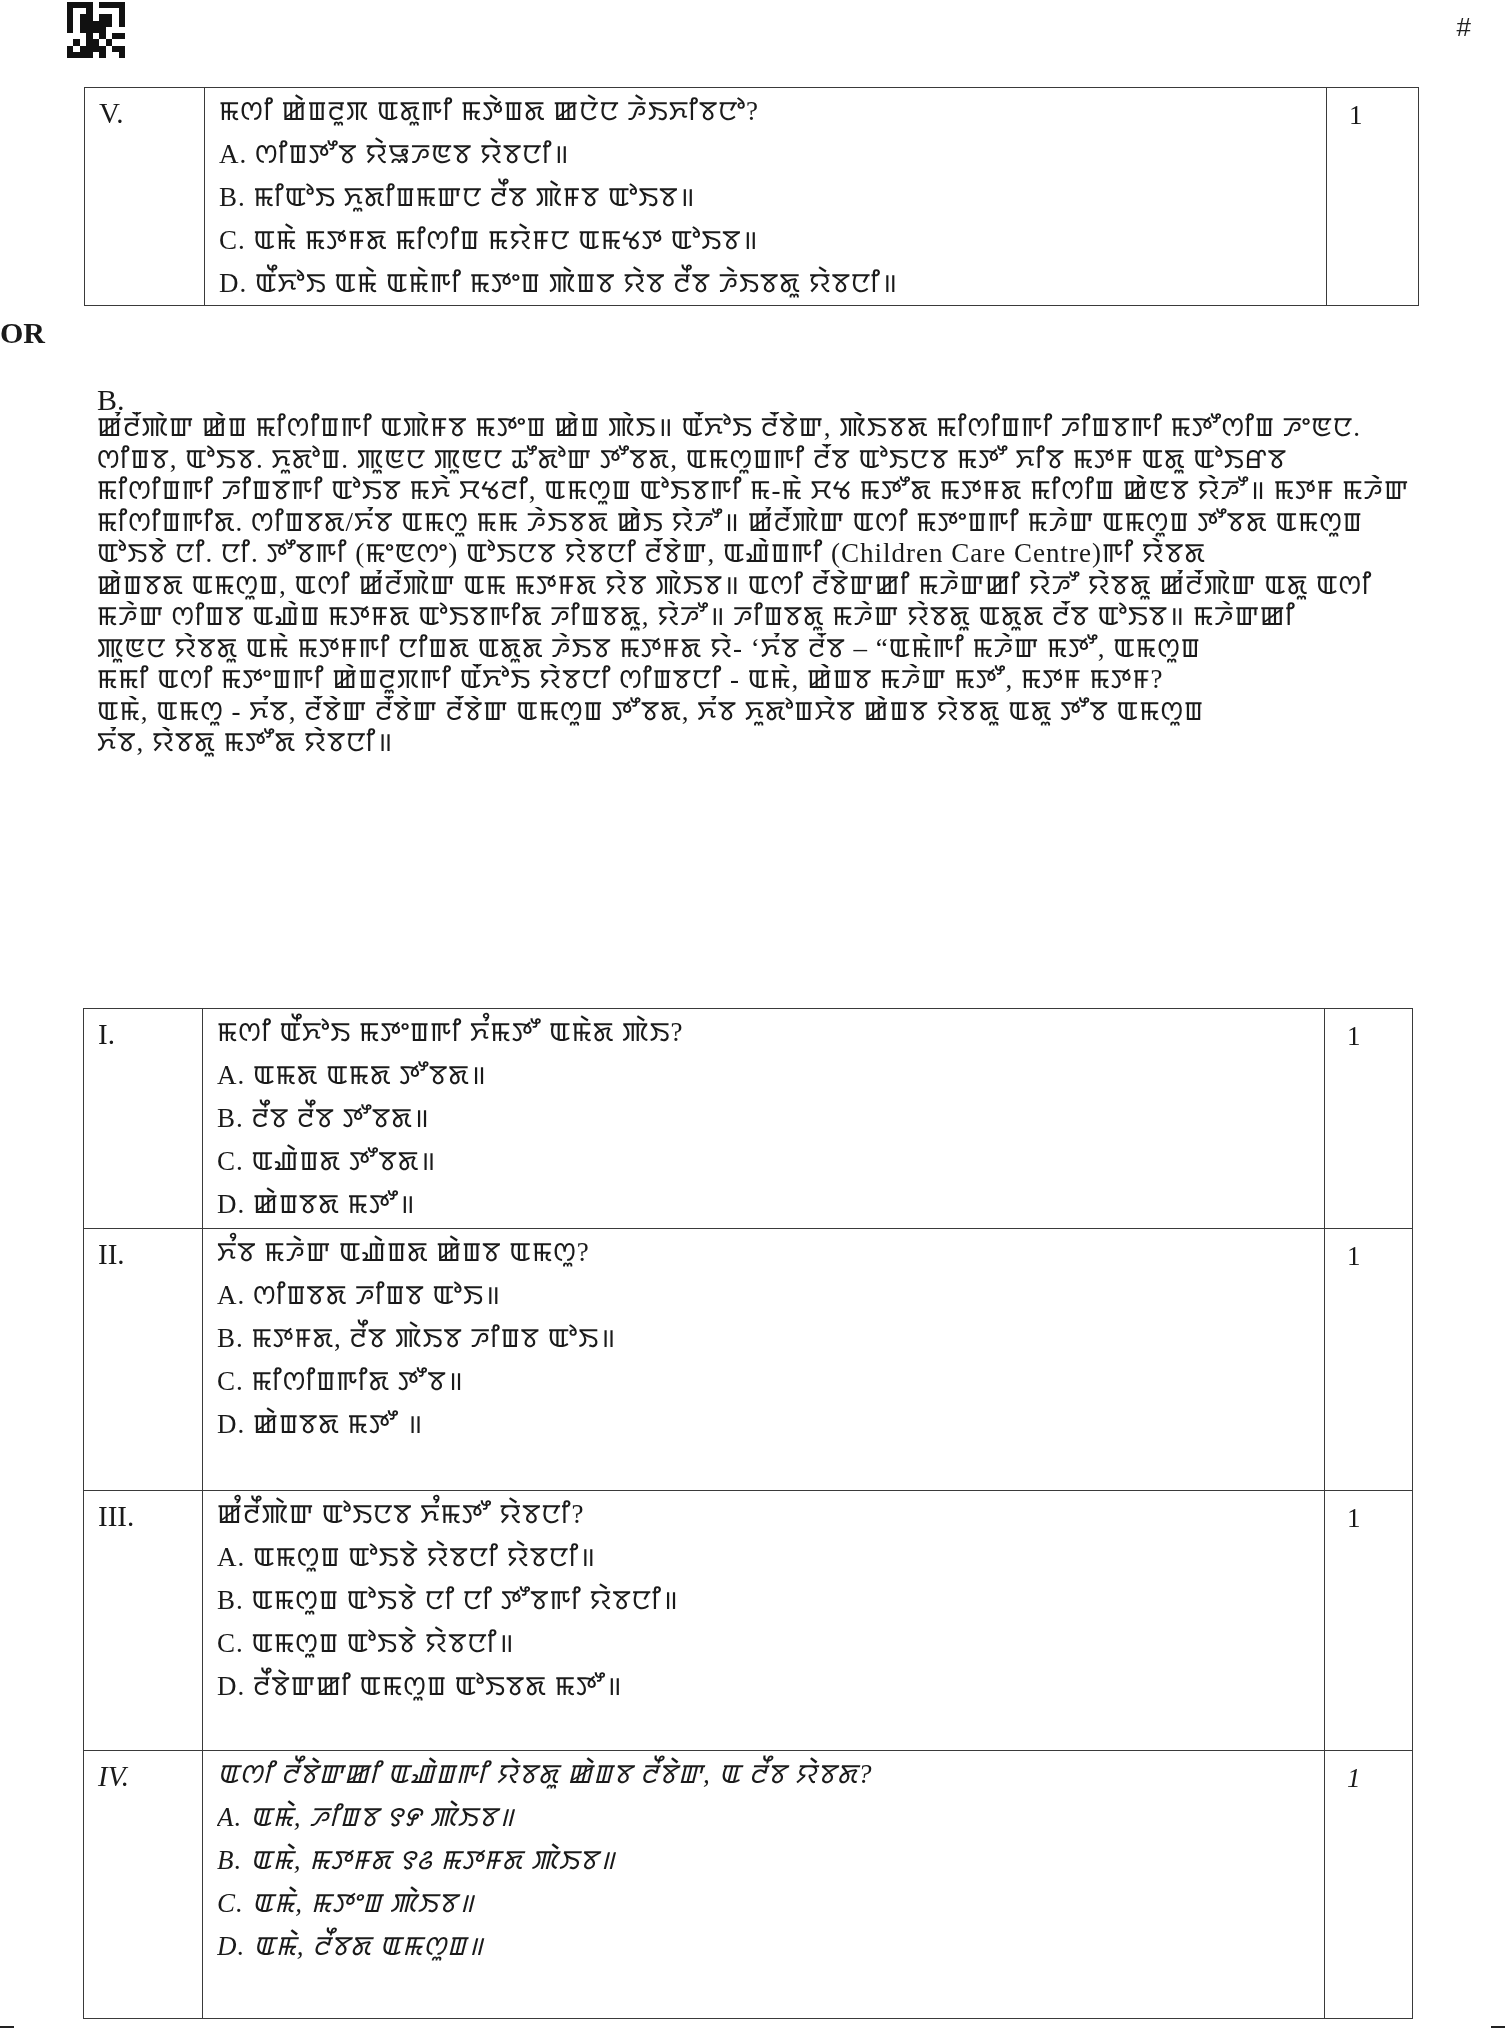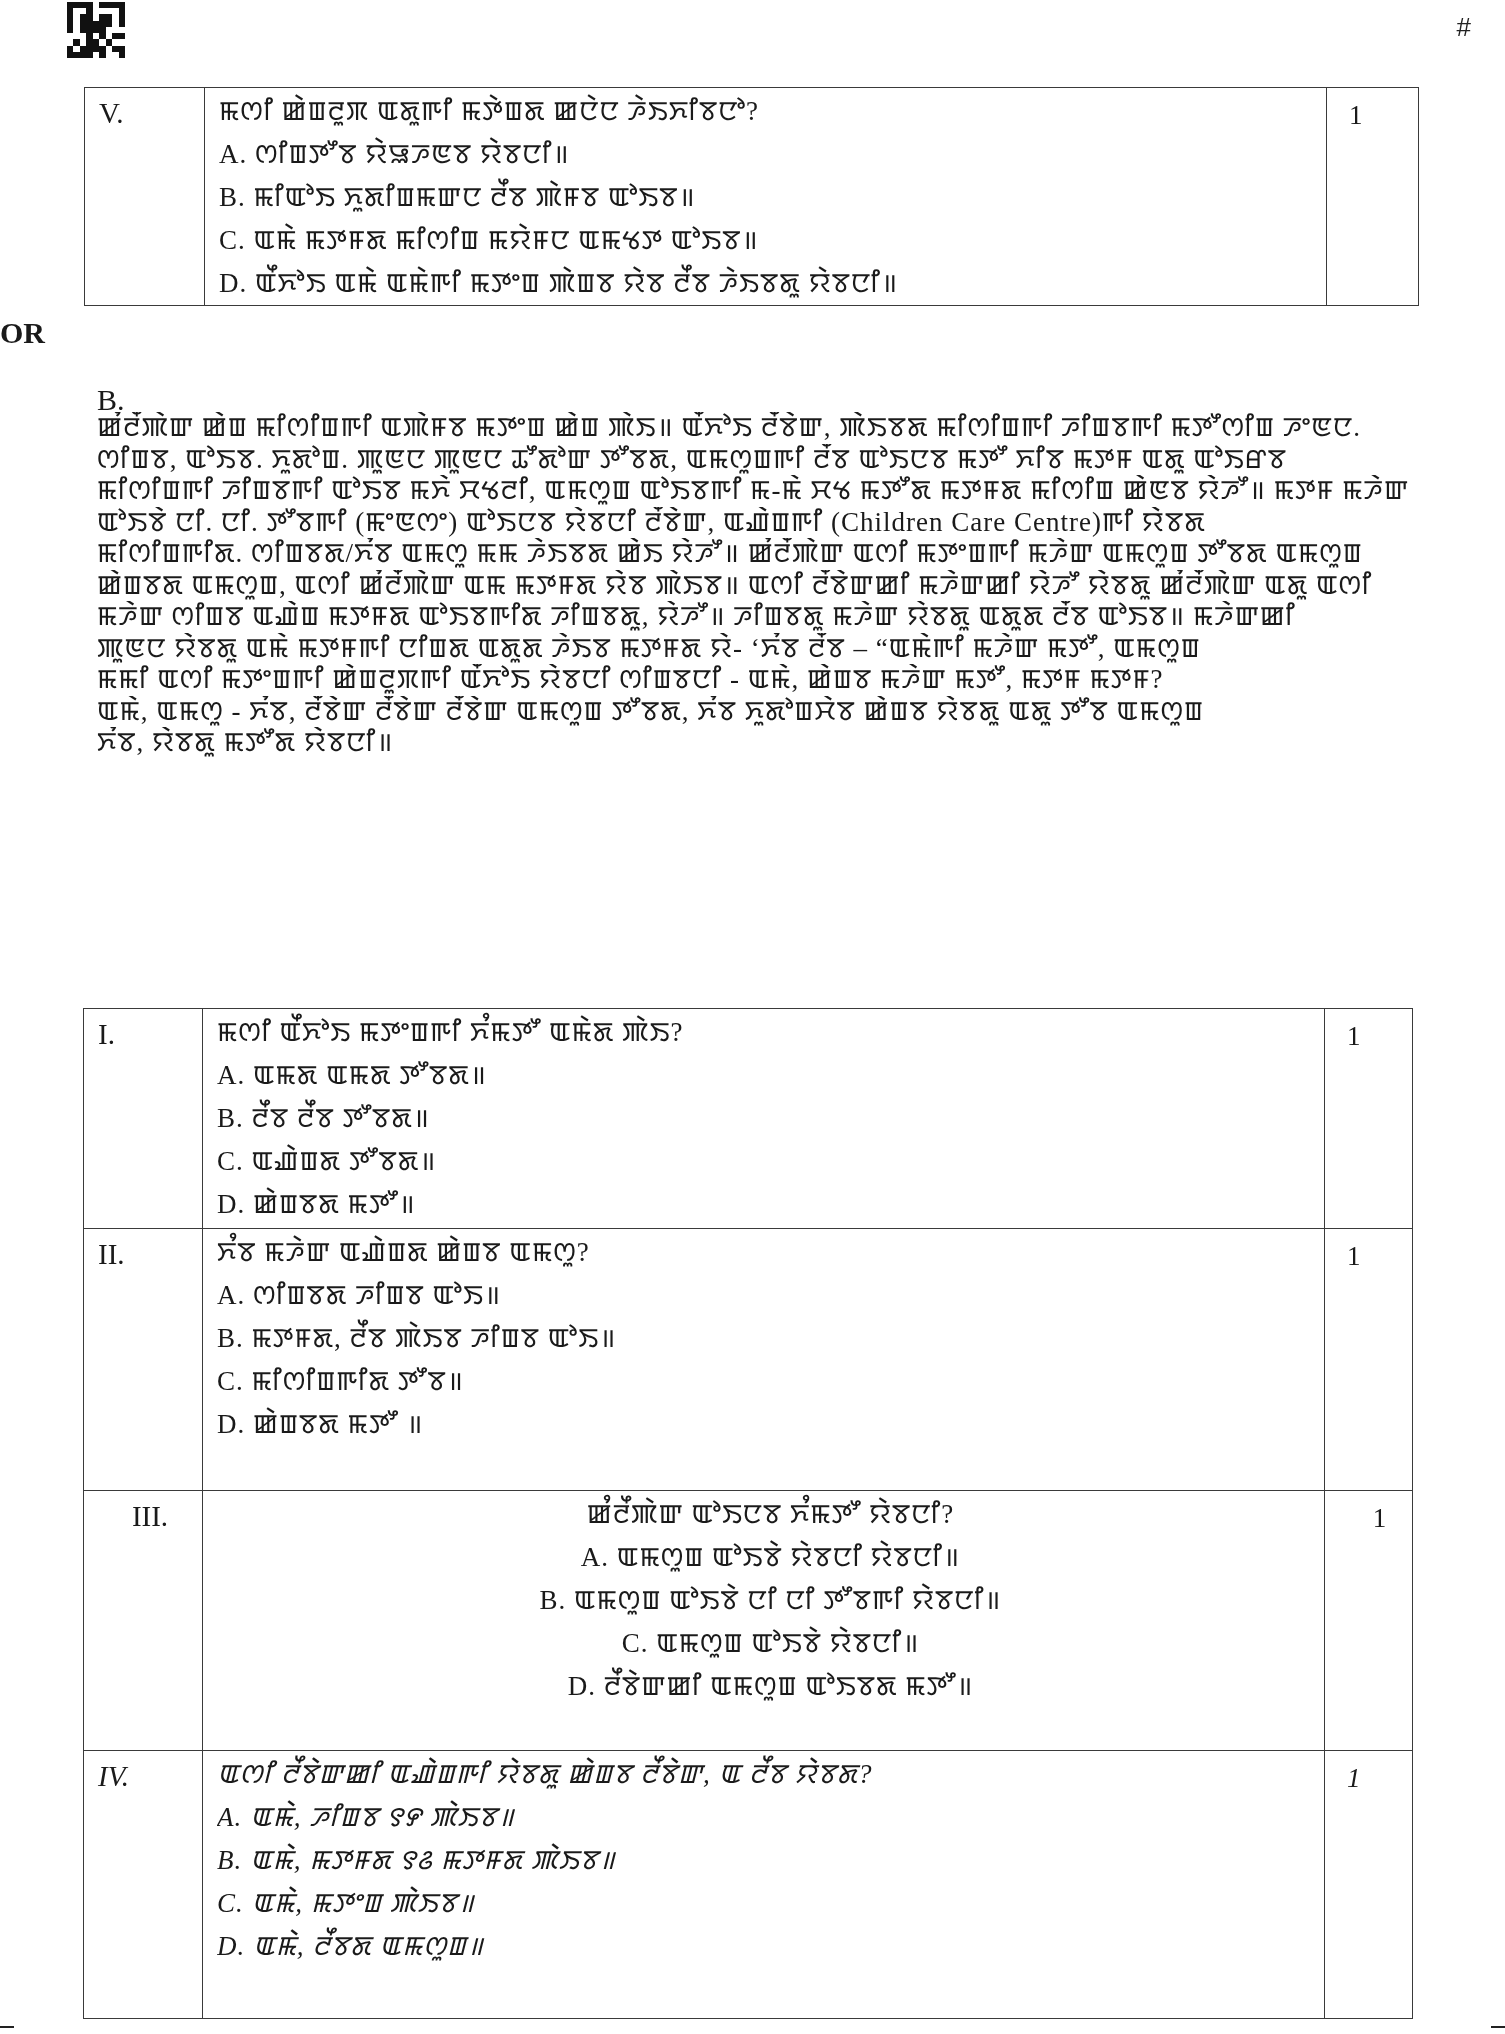--- a/index.html
+++ b/index.html
@@ -151,22 +151,22 @@
   </table>
 
 <div class="or-heading">OR</div>
 
 <div class="b-label">B.</div>
 
 <div class="passage mm">
   <div class="pline">ꯀꯪꯂꯩꯄꯥꯛ ꯀꯥꯡ ꯃꯤꯁꯤꯡꯒꯤ ꯑꯄꯥꯝꯕ ꯃꯇꯦꯡ ꯀꯥꯡ ꯄꯥꯏ॥ ꯑꯩꯈꯣꯏ ꯂꯩꯕꯥꯛ, ꯄꯥꯏꯕꯗ ꯃꯤꯁꯤꯡꯒꯤ ꯍꯤꯡꯕꯒꯤ ꯃꯇꯧꯁꯤꯡ ꯍꯦꯟꯅ.</div>
   <div class="pline">ꯁꯤꯡꯕ, ꯑꯣꯏꯕ. ꯈꯨꯗꯣꯡ. ꯄꯨꯟꯅ ꯄꯨꯟꯅ ꯊꯧꯗꯣꯛ ꯇꯧꯕꯗ, ꯑꯃꯁꯨꯡꯒꯤ ꯂꯩꯕ ꯑꯣꯏꯅꯕ ꯃꯇꯧ ꯈꯤꯕ ꯃꯇꯝ ꯑꯗꯨ ꯑꯣꯏꯔꯕ</div>
   <div class="pline">ꯃꯤꯁꯤꯡꯒꯤ ꯍꯤꯡꯕꯒꯤ ꯑꯣꯏꯕ ꯃꯈꯥ ꯆꯠꯂꯤ, ꯑꯃꯁꯨꯡ ꯑꯣꯏꯕꯒꯤ ꯃ-ꯃꯥ ꯆꯠ ꯃꯇꯧꯗ ꯃꯇꯝꯗ ꯃꯤꯁꯤꯡ ꯀꯥꯟꯕ ꯌꯥꯍꯧ॥ ꯃꯇꯝ ꯃꯍꯥꯛ ꯆꯠ</div>
+  <div class="pline">ꯃꯤꯁꯤꯡꯒꯤꯗ. ꯁꯤꯡꯕꯗ/ꯈꯪꯕ ꯑꯃꯁꯨ ꯃꯃ ꯍꯥꯏꯕꯗ ꯀꯥꯏ ꯌꯥꯍꯧ॥ ꯀꯪꯂꯩꯄꯥꯛ ꯑꯁꯤ ꯃꯇꯦꯡꯒꯤ ꯃꯍꯥꯛ ꯑꯃꯁꯨꯡ ꯇꯧꯕꯗ ꯑꯃꯁꯨꯡ</div>
   <div class="pline">ꯑꯣꯏꯕꯥ ꯅꯤ. ꯅꯤ. ꯇꯧꯕꯒꯤ (ꯃꯦꯟꯁꯦ) ꯑꯣꯏꯅꯕ ꯌꯥꯕꯅꯤ ꯂꯩꯕꯥꯛ, ꯑꯉꯥꯡꯒꯤ (Children Care Centre)ꯒꯤ ꯌꯥꯕꯗ</div>
-  <div class="pline">ꯃꯤꯁꯤꯡꯒꯤꯗ. ꯁꯤꯡꯕꯗ/ꯈꯪꯕ ꯑꯃꯁꯨ ꯃꯃ ꯍꯥꯏꯕꯗ ꯀꯥꯏ ꯌꯥꯍꯧ॥ ꯀꯪꯂꯩꯄꯥꯛ ꯑꯁꯤ ꯃꯇꯦꯡꯒꯤ ꯃꯍꯥꯛ ꯑꯃꯁꯨꯡ ꯇꯧꯕꯗ ꯑꯃꯁꯨꯡ</div>
   <div class="pline">ꯀꯥꯡꯕꯗ ꯑꯃꯁꯨꯡ, ꯑꯁꯤ ꯀꯪꯂꯩꯄꯥꯛ ꯑꯃ ꯃꯇꯝꯗ ꯌꯥꯕ ꯄꯥꯏꯕ॥ ꯑꯁꯤ ꯂꯩꯕꯥꯛꯀꯤ ꯃꯍꯥꯛꯀꯤ ꯌꯥꯍꯧ ꯌꯥꯕꯗꯨ ꯀꯪꯂꯩꯄꯥꯛ ꯑꯗꯨ ꯑꯁꯤ</div>
   <div class="pline">ꯃꯍꯥꯛ ꯁꯤꯡꯕ ꯑꯉꯥꯡ ꯃꯇꯝꯗ ꯑꯣꯏꯕꯒꯤꯗ ꯍꯤꯡꯕꯗꯨ, ꯌꯥꯍꯧ॥ ꯍꯤꯡꯕꯗꯨ ꯃꯍꯥꯛ ꯌꯥꯕꯗꯨ ꯑꯗꯨꯗ ꯂꯩꯕ ꯑꯣꯏꯕ॥ ꯃꯍꯥꯛꯀꯤ</div>
   <div class="pline">ꯄꯨꯟꯅ ꯌꯥꯕꯗꯨ ꯑꯃꯥ ꯃꯇꯝꯒꯤ ꯅꯤꯡꯗ ꯑꯗꯨꯗ ꯍꯥꯏꯕ ꯃꯇꯝꯗ ꯌꯥ- ‘ꯈꯪꯕ ꯂꯩꯕ – “ꯑꯃꯥꯒꯤ ꯃꯍꯥꯛ ꯃꯇꯧ, ꯑꯃꯁꯨꯡ</div>
   <div class="pline">ꯃꯃꯤ ꯑꯁꯤ ꯃꯇꯦꯡꯒꯤ ꯀꯥꯡꯂꯨꯞꯒꯤ ꯑꯩꯈꯣꯏ ꯌꯥꯕꯅꯤ ꯁꯤꯡꯕꯅꯤ - ꯑꯃꯥ, ꯀꯥꯡꯕ ꯃꯍꯥꯛ ꯃꯇꯧ, ꯃꯇꯝ ꯃꯇꯝ?</div>
   <div class="pline">ꯑꯃꯥ, ꯑꯃꯁꯨ - ꯈꯪꯕ, ꯂꯩꯕꯥꯛ ꯂꯩꯕꯥꯛ ꯂꯩꯕꯥꯛ ꯑꯃꯁꯨꯡ ꯇꯧꯕꯗ, ꯈꯪꯕ ꯈꯨꯗꯣꯡꯆꯥꯕ ꯀꯥꯡꯕ ꯌꯥꯕꯗꯨ ꯑꯗꯨ ꯇꯧꯕ ꯑꯃꯁꯨꯡ</div>
   <div class="pline">ꯈꯪꯕ, ꯌꯥꯕꯗꯨ ꯃꯇꯧꯗ ꯌꯥꯕꯅꯤ॥</div>
 </div>
 
 <table class="q" style="left:83px; top:1008px; width:1329px;">
   <colgroup>
@@ -190,21 +190,21 @@
     <td class="lbl">II.</td>
     <td class="body">
       <div class="line mm">ꯈꯪꯕ ꯃꯍꯥꯛ ꯑꯉꯥꯡꯗ ꯀꯥꯡꯕ ꯑꯃꯁꯨ?</div>
       <div class="line mm">A. ꯁꯤꯡꯕꯗ ꯍꯤꯡꯕ ꯑꯣꯏ॥</div>
       <div class="line mm">B. ꯃꯇꯝꯗ, ꯂꯩꯕ ꯄꯥꯏꯕ ꯍꯤꯡꯕ ꯑꯣꯏ॥</div>
       <div class="line mm">C. ꯃꯤꯁꯤꯡꯒꯤꯗ ꯇꯧꯕ॥</div>
       <div class="line mm">D. ꯀꯥꯡꯕꯗ ꯃꯇꯧ ॥</div>
     </td>
     <td class="mark">1</td>
   </tr>
-  <tr style="height:260px;text-align:center;">
+  <tr style="height:260px;">
     <td class="lbl">III.</td>
     <td class="body">
       <div class="line mm">ꯀꯪꯂꯩꯄꯥꯛ ꯑꯣꯏꯅꯕ ꯈꯪꯃꯇꯧ ꯌꯥꯕꯅꯤ?</div>
       <div class="line mm">A. ꯑꯃꯁꯨꯡ ꯑꯣꯏꯕꯥ ꯌꯥꯕꯅꯤ ꯌꯥꯕꯅꯤ॥</div>
       <div class="line mm">B. ꯑꯃꯁꯨꯡ ꯑꯣꯏꯕꯥ ꯅꯤ ꯅꯤ ꯇꯧꯕꯒꯤ ꯌꯥꯕꯅꯤ॥</div>
       <div class="line mm">C. ꯑꯃꯁꯨꯡ ꯑꯣꯏꯕꯥ ꯌꯥꯕꯅꯤ॥</div>
       <div class="line mm">D. ꯂꯩꯕꯥꯛꯀꯤ ꯑꯃꯁꯨꯡ ꯑꯣꯏꯕꯗ ꯃꯇꯧ॥</div>
     </td>
     <td class="mark">1</td>
   </tr>

